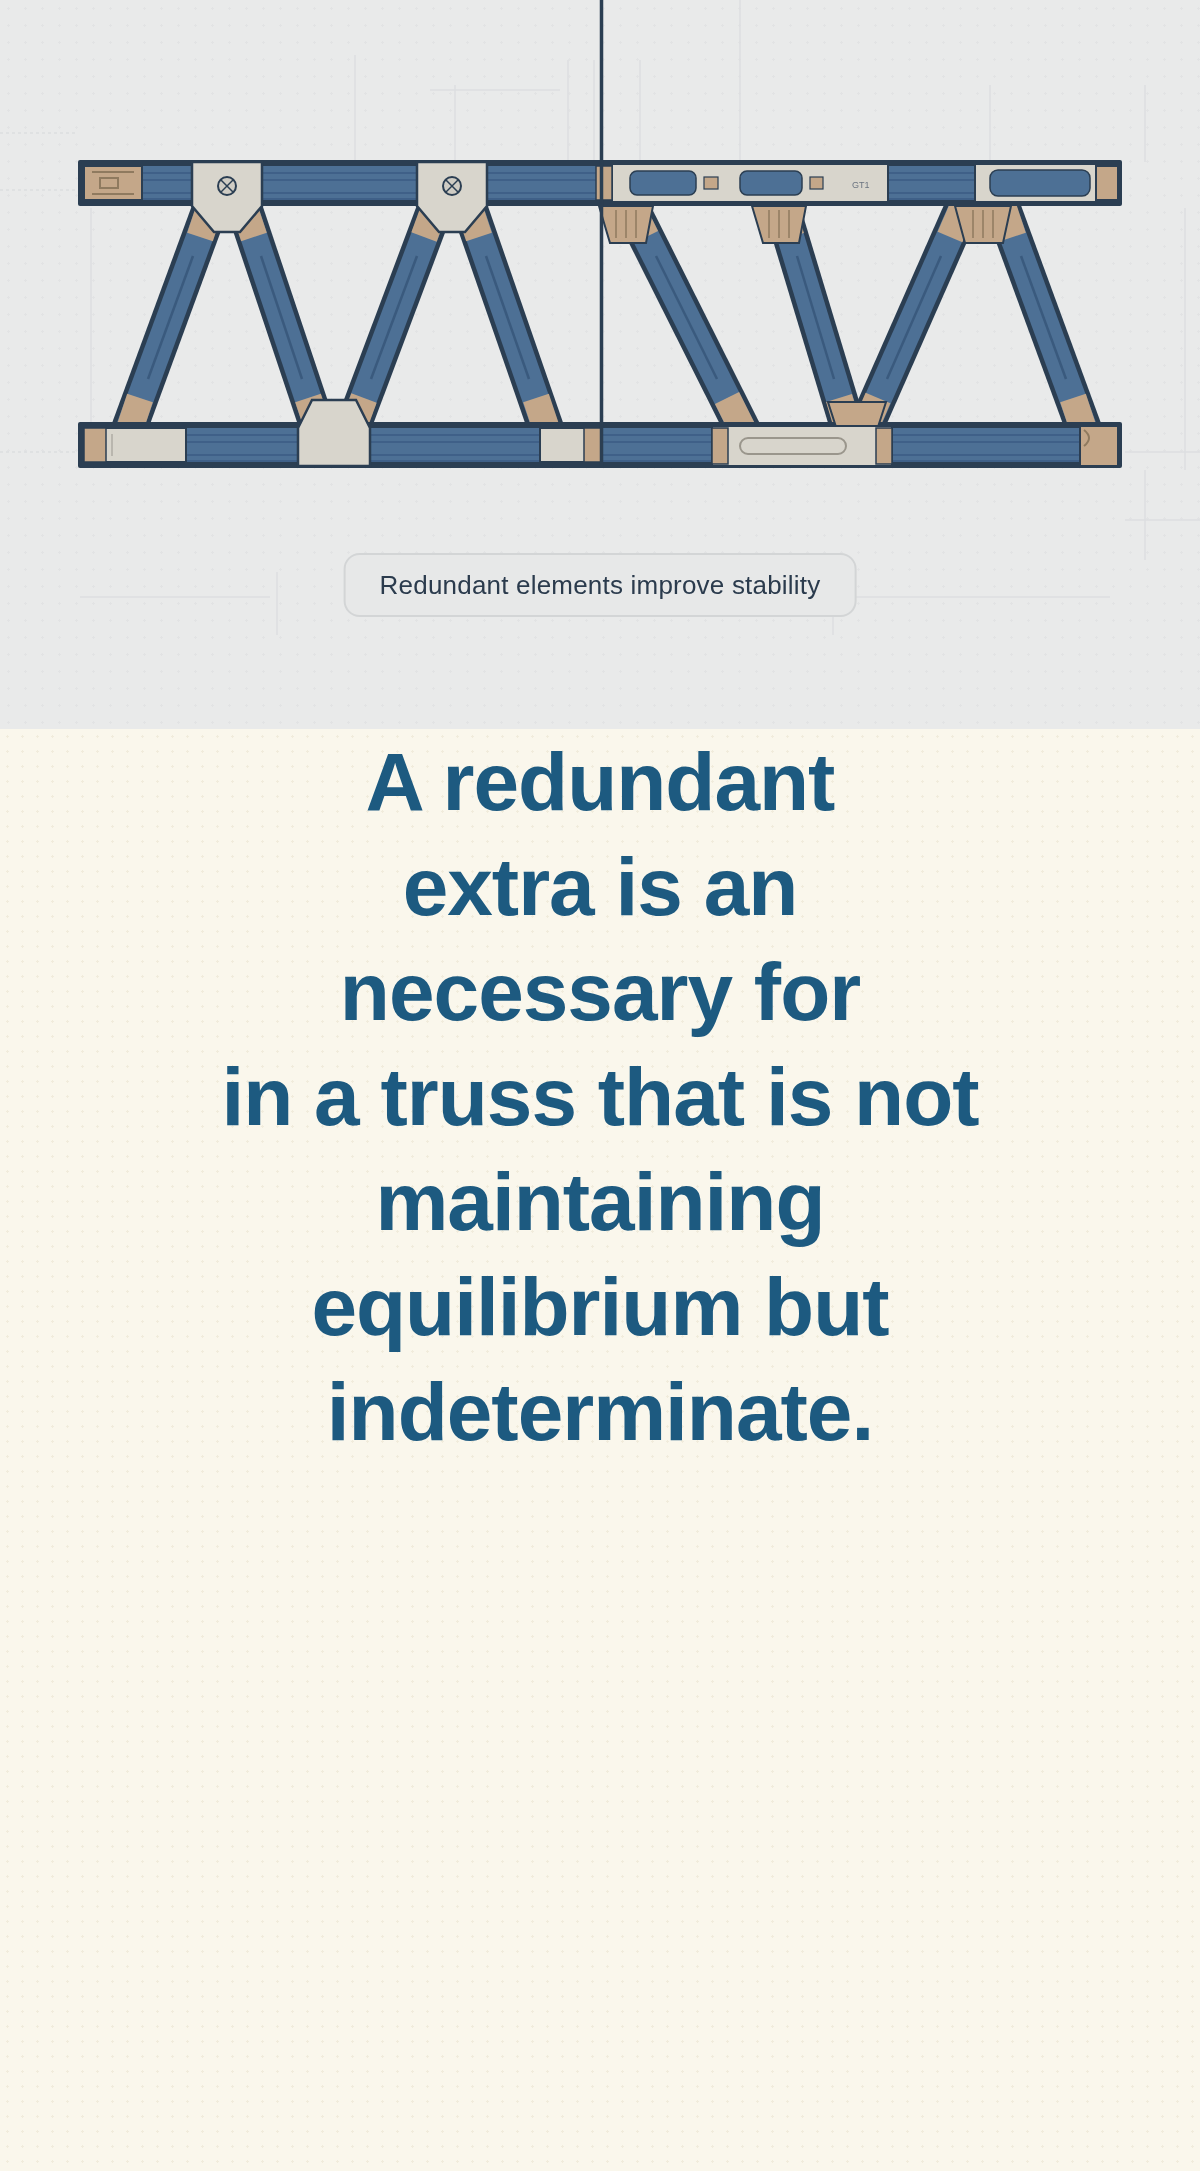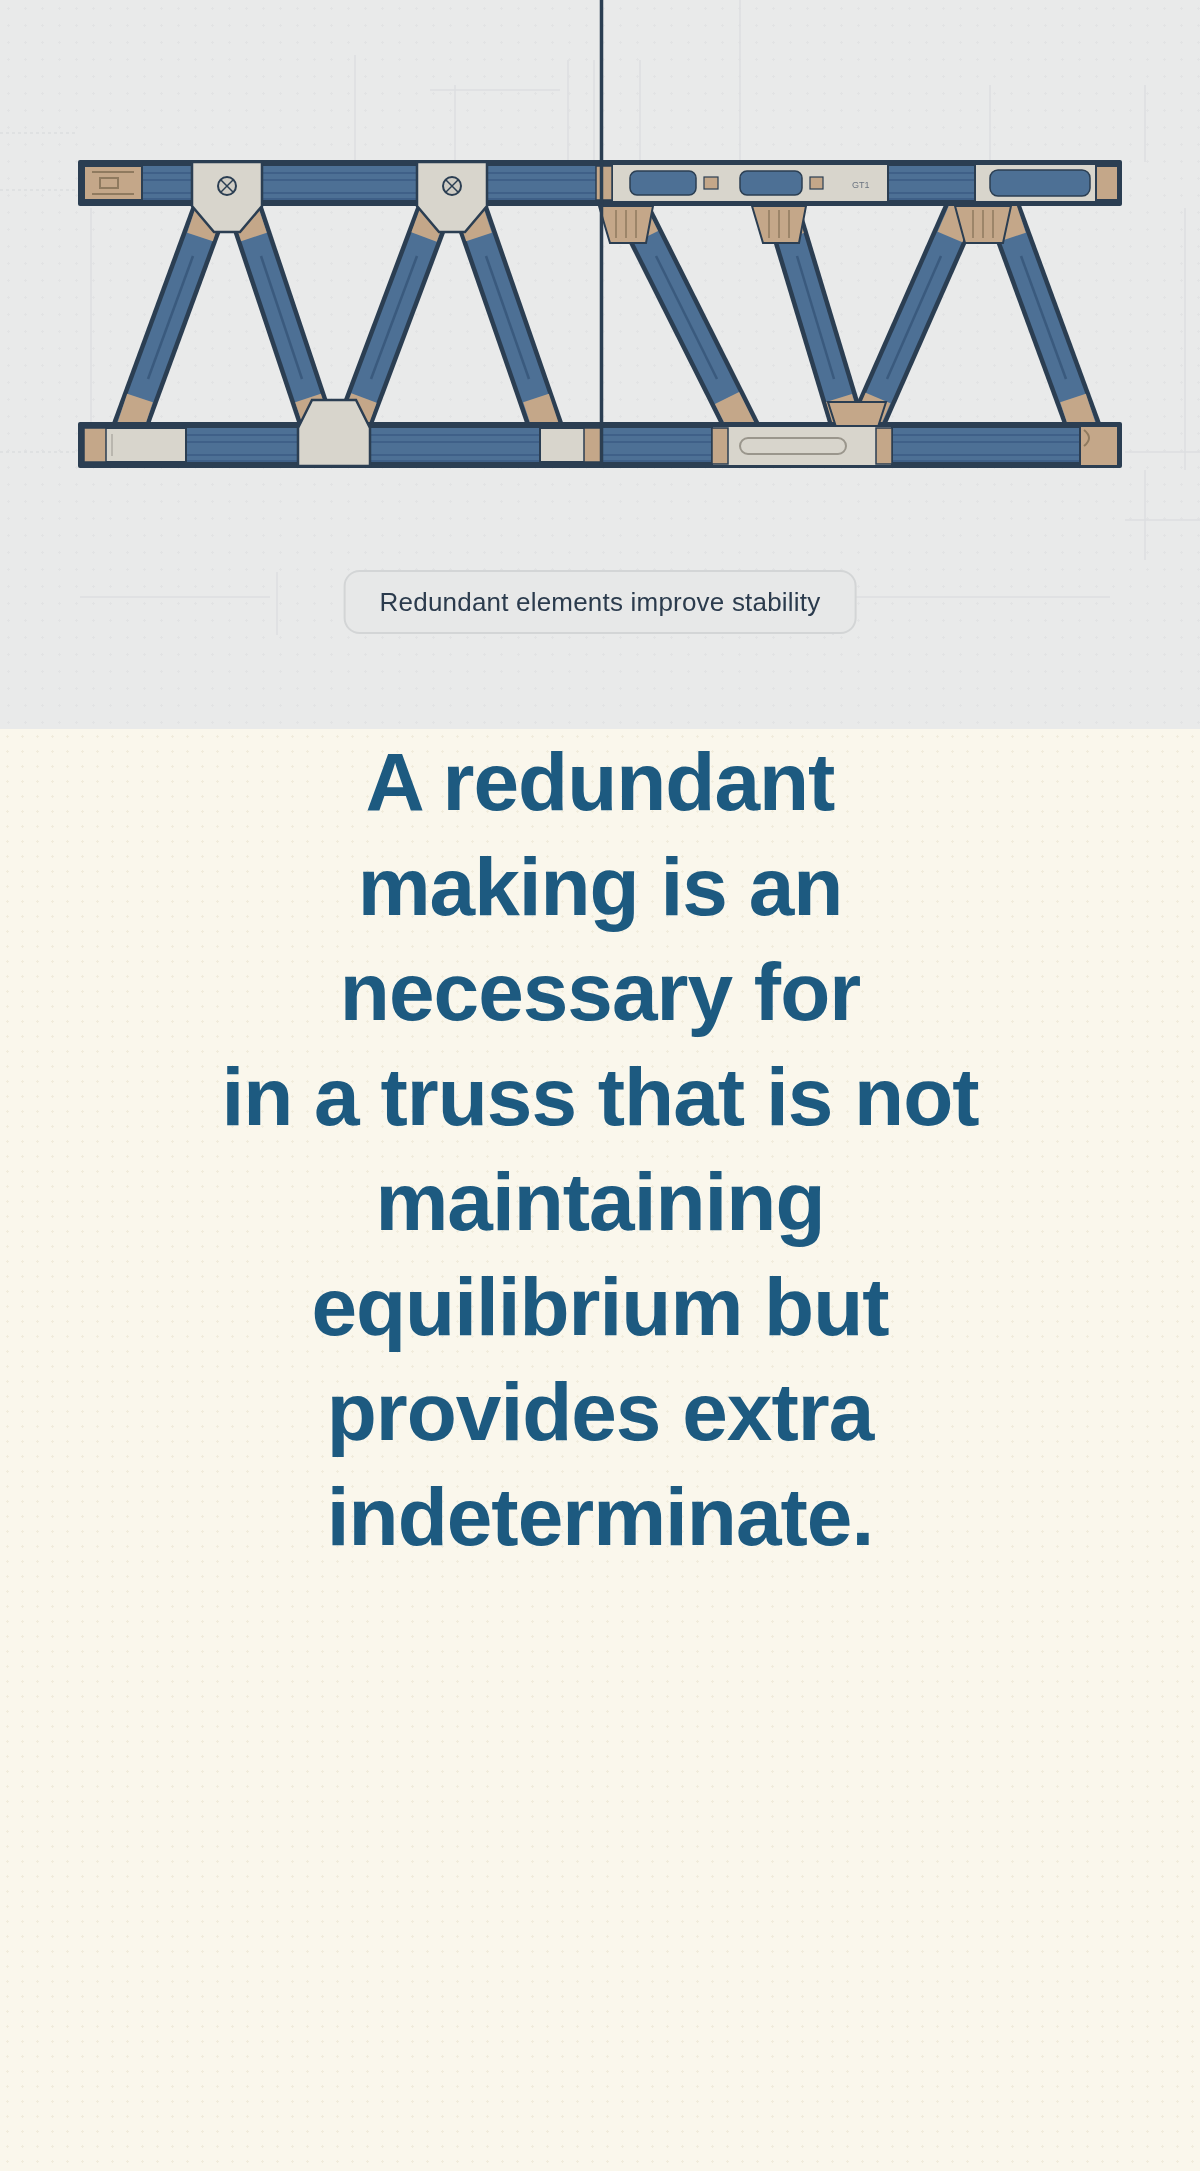--- a/index.html
+++ b/index.html
@@ -9,21 +9,21 @@
   }
   
   .top-section{
     position:relative;width:1200px;height:729px;
     background-color:#e9eaea;
     background-image:radial-gradient(#e2e3e4 1px, transparent 1.2px);
     background-size:17px 17px;
   }
   .top-section svg{position:absolute;left:0;top:0;}
   .caption-pill{
-    position:absolute;top:570px;left:50%;transform:translateX(-50%);
+    position:absolute;top:553px;left:50%;transform:translateX(-50%);
     height:64px;padding:0 34px;border-radius:16px;
     background:#e7e8e8;border:2px solid #d3d5d6;
     display:inline-flex;align-items:center;justify-content:center;
     box-sizing:border-box;white-space:nowrap;
   }
   .caption-pill span{
     font-size:26px;font-weight:500;color:#2b3b4d;letter-spacing:0.2px;
   }
   
   .bottom-section{
@@ -248,21 +248,20 @@
   </svg>
 
   <div class="caption-pill">
     <span>Redundant elements improve stability</span>
   </div>
 </div>
 
 <div class="bottom-section">
   <div class="definition">
     <div class="line">A redundant</div>
-    <div class="line">making is an</div>
+    <div class="line">extra is an</div>
     <div class="line">necessary for</div>
     <div class="line">in a truss that is not</div>
     <div class="line">maintaining</div>
     <div class="line">equilibrium but</div>
-    <div class="line">provides extra</div>
     <div class="line">indeterminate.</div>
   </div>
 </div>
 
 </body></html>

